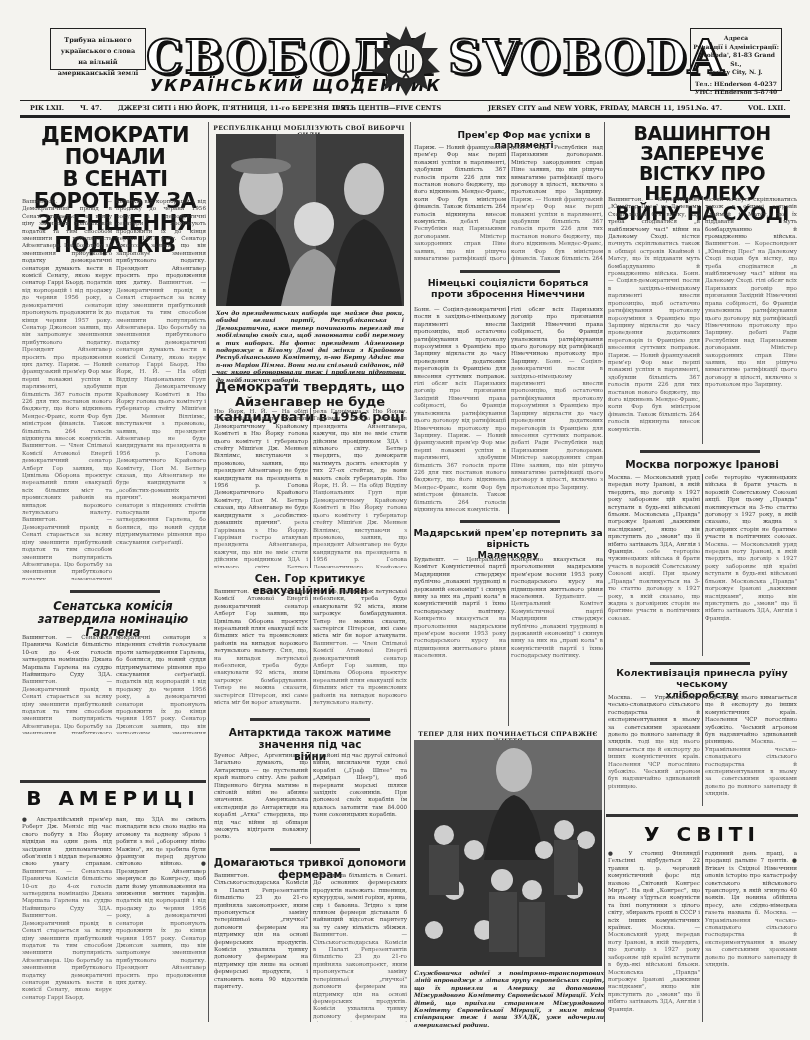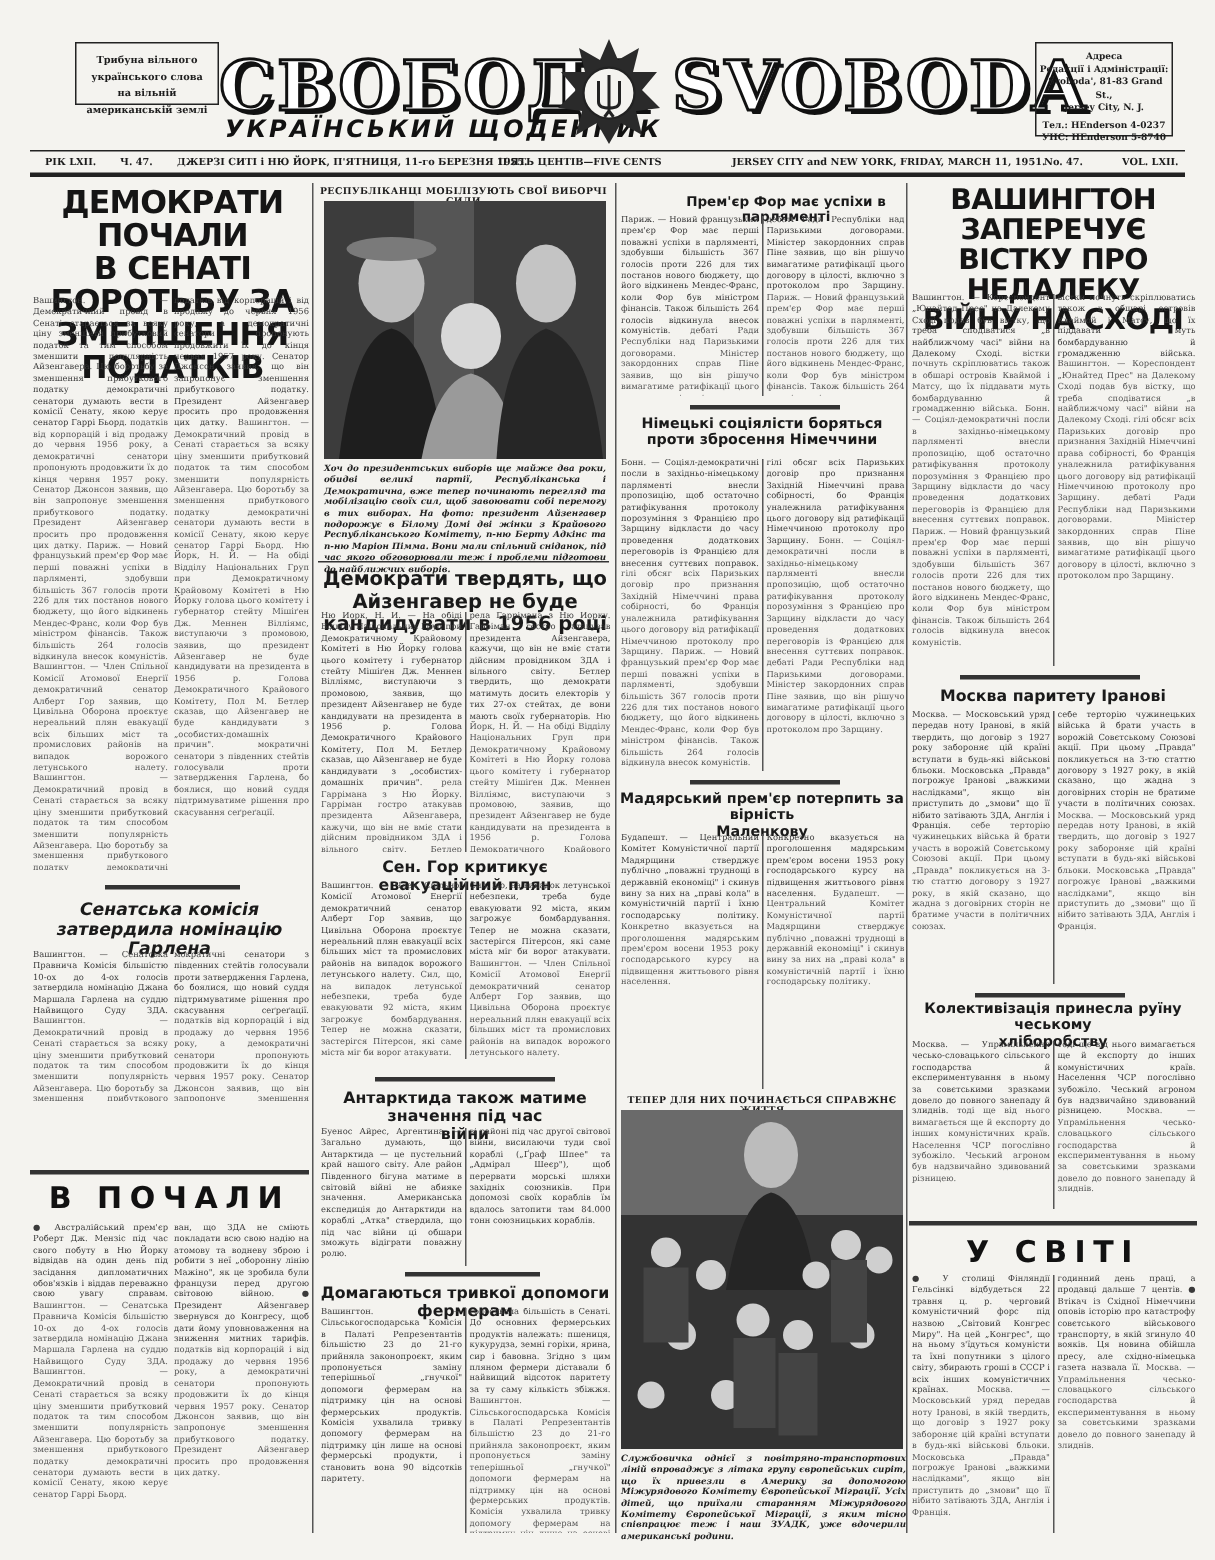--- a/index.html
+++ b/index.html
@@ -152,21 +152,21 @@
   <div class="text-block" style="left:22px; top:634px; width:90px; height:100px;">
     <span>Вашингтон. — Сенатська Правнича Комісія більшістю 10-ох до 4-ох голосів затвердила номінацію Джана Маршала Гарлена на суддю Найвищого Суду ЗДА.</span>
     <span class="fill">Вашингтон. — Демократичний провід в Сенаті старається за всяку ціну зменшити прибутковий податок та тим способом зменшити популярність Айзенгавера. Цю боротьбу за зменшення прибуткового податку демократичні сенатори думають вести в комісії Сенату, якою керує сенатор Гаррі Бьорд.</span>
   </div>
   <div class="text-block" style="left:116px; top:634px; width:90px; height:100px;">
     <span>мократичні сенатори з південних стейтів голосували проти затвердження Гарлена, бо боялися, що новий суддя підтримуватиме рішення про скасування сеґреґації.</span>
     <span class="fill">податків від корпорацій і від продажу до червня 1956 року, а демократичні сенатори пропонують продовжити їх до кінця червня 1957 року. Сенатор Джонсон заявив, що він запропонує зменшення прибуткового податку. Президент Айзенгавер просить про продовження цих датку.</span>
   </div>
 
   <div class="thick-rule" style="left:20px; top:780px; width:186px;"></div>
-  <div class="section-title" style="left:20px; top:786px; width:186px; font-size:20px;">В ПОЧАЛИ</div>
+  <div class="section-title" style="left:20px; top:786px; width:186px; font-size:20px;">В АМЕРИЦІ</div>
   <div class="text-block" style="left:22px; top:816px; width:90px; height:210px;">
     <span>● Австралійський прем'єр Роберт Дж. Мензіс під час свого побуту в Ню Йорку відвідав на один день під засідання дипломатичних обов'язків і віддав переважно свою увагу справам.</span>
     <span class="fill">Вашингтон. — Сенатська Правнича Комісія більшістю 10-ох до 4-ох голосів затвердила номінацію Джана Маршала Гарлена на суддю Найвищого Суду ЗДА.</span>
     <span class="fill">Вашингтон. — Демократичний провід в Сенаті старається за всяку ціну зменшити прибутковий податок та тим способом зменшити популярність Айзенгавера. Цю боротьбу за зменшення прибуткового податку демократичні сенатори думають вести в комісії Сенату, якою керує сенатор Гаррі Бьорд.</span>
   </div>
   <div class="text-block" style="left:116px; top:816px; width:90px; height:210px;">
     <span>ван, що ЗДА не сміють покладати всю свою надію на атомову та водневу зброю і робити з неї „оборонну лінію Мажіно", як це зробила були французи перед другою світовою війною.</span>
     <span>● Президент Айзенгавер звернувся до Конгресу, щоб дати йому уповноваження на зниження митних тарифів.</span>
     <span class="fill">податків від корпорацій і від продажу до червня 1956 року, а демократичні сенатори пропонують продовжити їх до кінця червня 1957 року. Сенатор Джонсон заявив, що він запропонує зменшення прибуткового податку. Президент Айзенгавер просить про продовження цих датку.</span>
   </div>
@@ -320,21 +320,21 @@
   </div>
   <div class="col-rule" style="left:702px; top:196px; height:248px;"></div>
   <div class="text-block" style="left:705px; top:196px; width:92px; height:248px;">
     <span>вістки почнуть скріплюватись також в обшарі островів Кваймой і Матсу, що їх піддавати муть бомбардуванню й громадженню війська.</span>
     <span class="fill">Вашингтон. — Кореспондент „Юнайтед Прес" на Далекому Сході подав був вістку, що треба сподіватися „в найближчому часі" війни на Далекому Сході.</span>
     <span class="fill">гілі обсяг всіх Паризьких договір про признання Західній Німеччині права собірності, бо Франція уналежнила ратифікування цього договору від ратифікації Німеччиною протоколу про Зарщину.</span>
     <span class="fill">дебаті Ради Республіки над Паризькими договорами. Міністер закордонних справ Піне заявив, що він рішучо вимагатиме ратифікації цього договору в цілості, включно з протоколом про Зарщину.</span>
   </div>
   <div class="thick-rule" style="left:640px; top:450px; width:120px;"></div>
 
-  <div class="sub-head" style="left:606px; top:458px; width:192px; font-size:10.5px;">Москва паритету Іранові</div>
+  <div class="sub-head" style="left:606px; top:458px; width:192px; font-size:10.5px;">Москва погрожує Іранові</div>
   <div class="text-block" style="left:608px; top:474px; width:92px; height:182px;">
     <span>Москва. — Московський уряд передав ноту Іранові, в якій твердить, що договір з 1927 року забороняє цій країні вступати в будь-які військові бльоки. Московська „Правда" погрожує Іранові „важкими наслідками", якщо він приступить до „змови" що її нібито затівають ЗДА, Англія і Франція.</span>
     <span class="fill">себе терторію чужинецьких війська й брати участь в ворожій Совєтському Союзові акції. При цьому „Правда" покликується на 3-тю статтю договору з 1927 року, в якій сказано, що жадна з договірних сторін не братиме участи в політичних союзах.</span>
   </div>
   <div class="col-rule" style="left:702px; top:474px; height:182px;"></div>
   <div class="text-block" style="left:705px; top:474px; width:92px; height:182px;">
     <span>себе терторію чужинецьких війська й брати участь в ворожій Совєтському Союзові акції. При цьому „Правда" покликується на 3-тю статтю договору з 1927 року, в якій сказано, що жадна з договірних сторін не братиме участи в політичних союзах.</span>
     <span class="fill">Москва. — Московський уряд передав ноту Іранові, в якій твердить, що договір з 1927 року забороняє цій країні вступати в будь-які військові бльоки. Московська „Правда" погрожує Іранові „важкими наслідками", якщо він приступить до „змови" що її нібито затівають ЗДА, Англія і Франція.</span>
   </div>
   <div class="thick-rule" style="left:650px; top:662px; width:100px;"></div>

